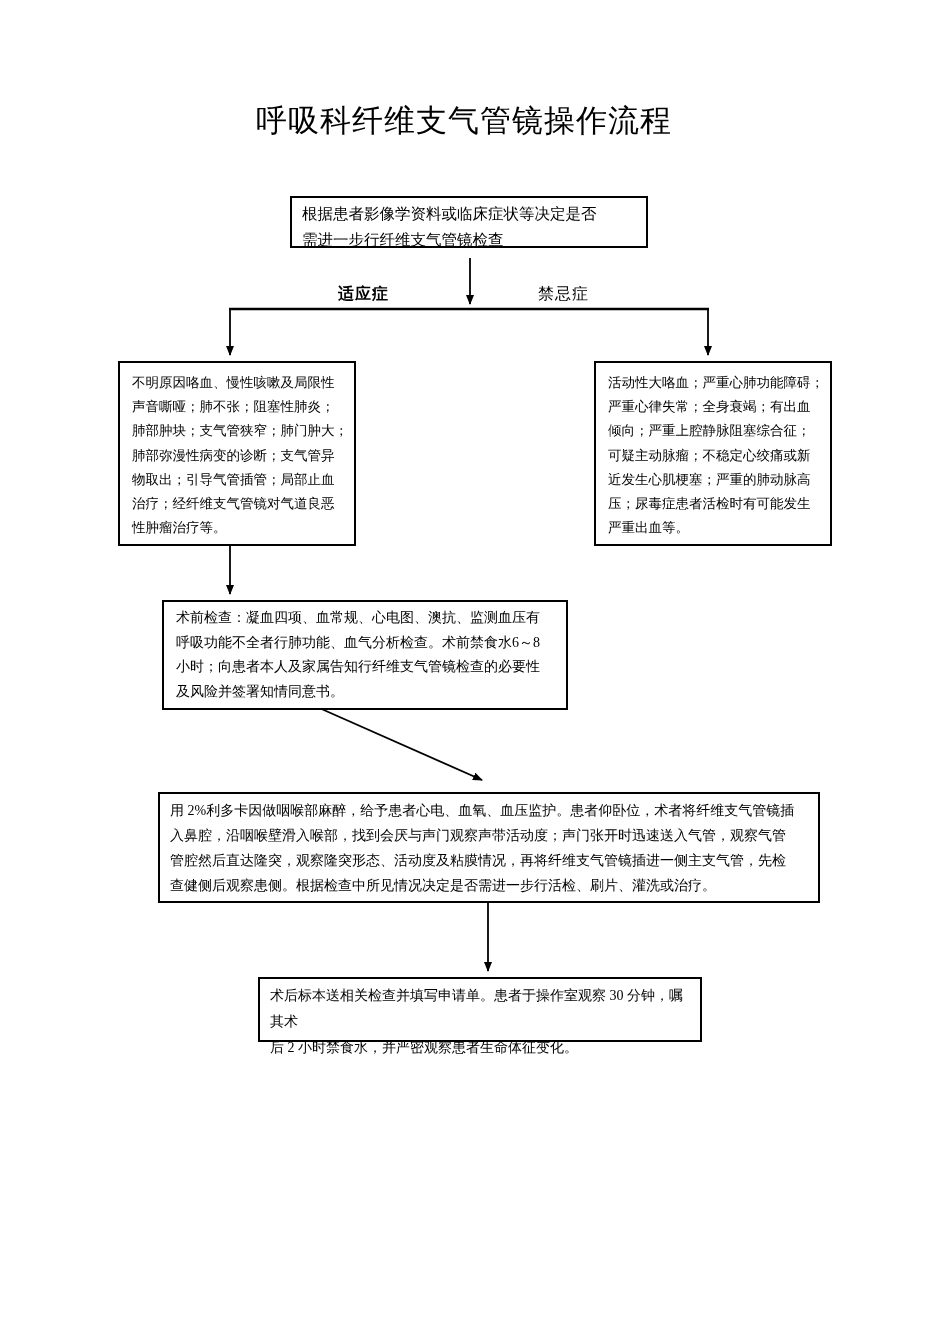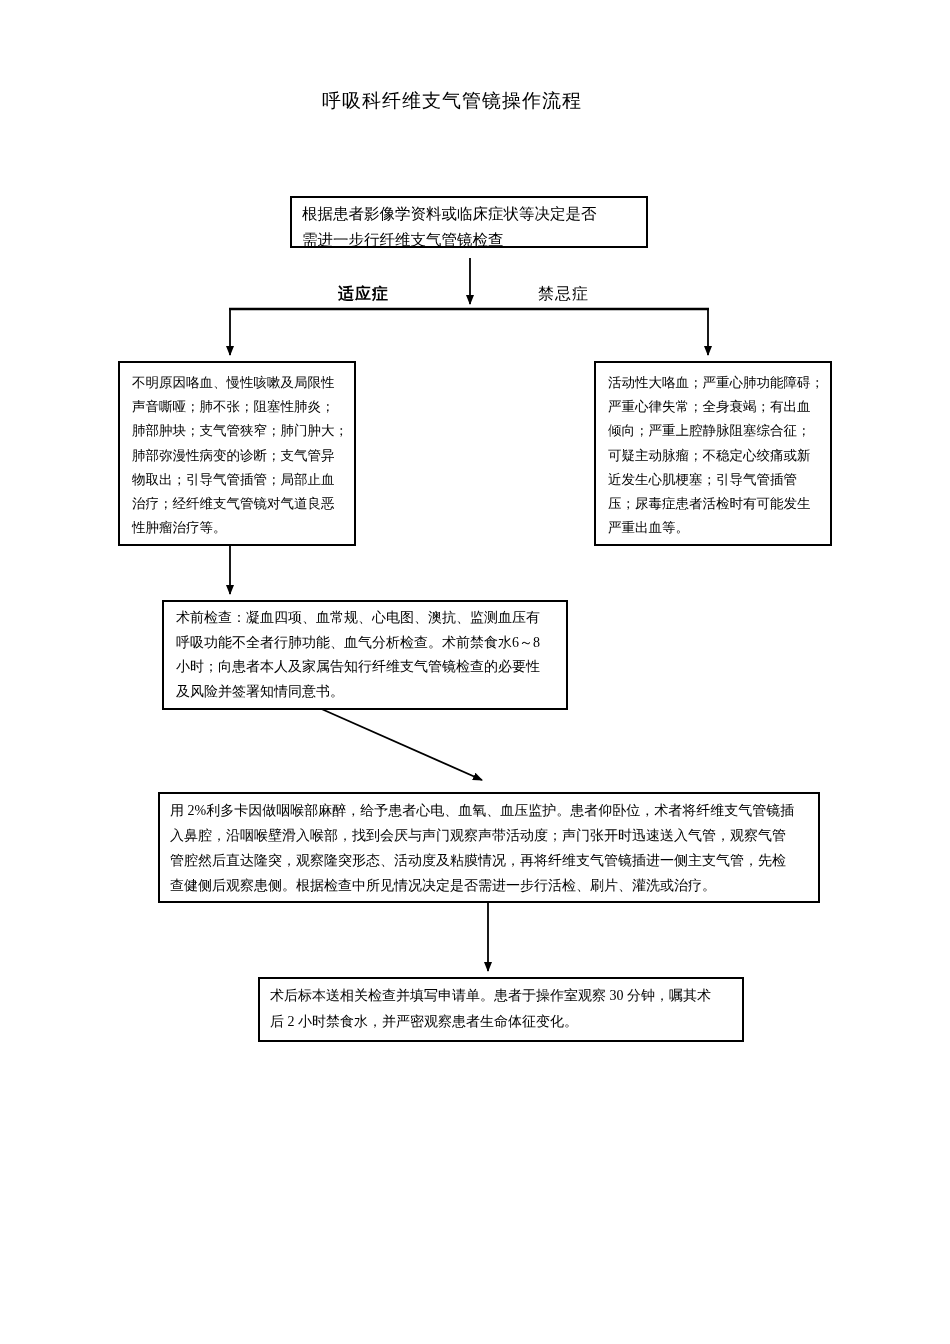--- a/index.html
+++ b/index.html
@@ -9,24 +9,24 @@
     font-family: "Liberation Serif", "DejaVu Serif", serif;
     color: #000000;
     position: relative;
     overflow: hidden;
   }
   .page { position: absolute; left: 0; top: 0; width: 950px; height: 1344px; }
   .title {
     position: absolute;
     left: 0; top: 84px; width: 896px;
     text-align: center;
-    font-size: 19px;
+    font-size: 31px;
     font-weight: normal;
     letter-spacing: 1px;
-    margin: 4px;
+    margin: 16px;
   }
   .connectors { position: absolute; left: 0; top: 0; width: 950px; height: 1344px; }
   .box {
     position: absolute;
     box-sizing: border-box;
     border: 2px solid #000000;
     background: #ffffff;
     white-space: pre-line;
     text-align: left;
   }
@@ -42,21 +42,21 @@
   .box.contraindications { left: 594px; }
   .box.preop {
     left: 114px; top: 600px; width: 406px; height: 110px;
     padding: 4px 10px 4px 12px; font-size: 14px; line-height: 24.7px; margin-left: 48px;
   }
   .box.procedure {
     left: 158px; top: 792px; width: 662px; height: 111px;
     padding: 4px 10px; font-size: 14px; line-height: 25px;
   }
   .box.postop {
-    left: 258px; top: 977px; width: 486px; height: 65px;
+    left: 258px; top: 977px; width: 444px; height: 65px;
     padding: 4px 10px; font-size: 14px; line-height: 26px;
   }
   .branch-label {
     position: absolute;
     top: 284px;
     font-size: 16px;
     line-height: 20px;
     letter-spacing: 1px;
   }
   .branch-label.left  { left: 338px; font-weight: bold; }
@@ -94,21 +94,21 @@
 声音嘶哑；肺不张；阻塞性肺炎；
 肺部肿块；支气管狭窄；肺门肿大；
 肺部弥漫性病变的诊断；支气管异
 物取出；引导气管插管；局部止血
 治疗；经纤维支气管镜对气道良恶
 性肿瘤治疗等。</div>
   <div class="box side contraindications">活动性大咯血；严重心肺功能障碍；
 严重心律失常；全身衰竭；有出血
 倾向；严重上腔静脉阻塞综合征；
 可疑主动脉瘤；不稳定心绞痛或新
-近发生心肌梗塞；引导气管插管
+近发生心肌梗塞；严重的肺动脉高
 压；尿毒症患者活检时有可能发生
 严重出血等。</div>
 
   <div class="box preop">术前检查：凝血四项、血常规、心电图、澳抗、监测血压有
 呼吸功能不全者行肺功能、血气分析检查。术前禁食水6～8
 小时；向患者本人及家属告知行纤维支气管镜检查的必要性
 及风险并签署知情同意书。</div>
 
   <div class="box procedure">用 2%利多卡因做咽喉部麻醉，给予患者心电、血氧、血压监护。患者仰卧位，术者将纤维支气管镜插
 入鼻腔，沿咽喉壁滑入喉部，找到会厌与声门观察声带活动度；声门张开时迅速送入气管，观察气管

